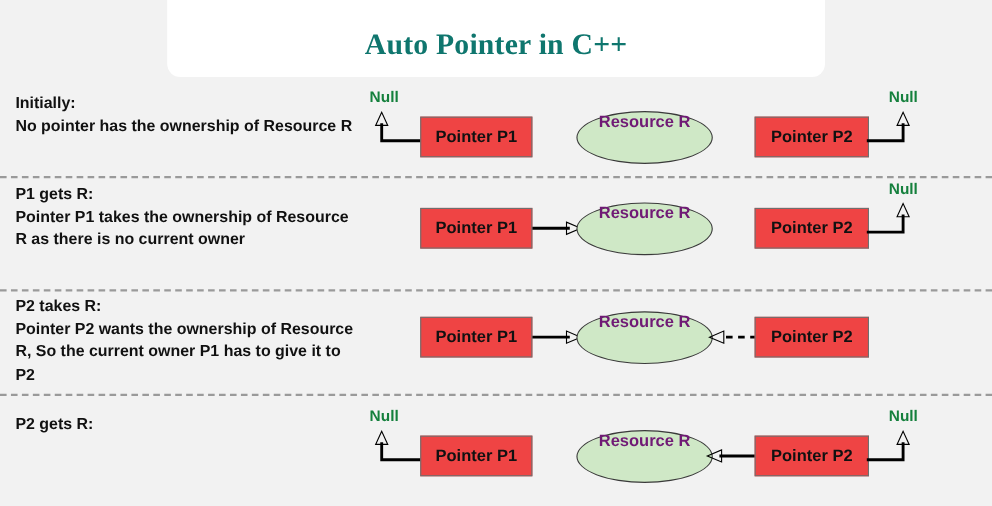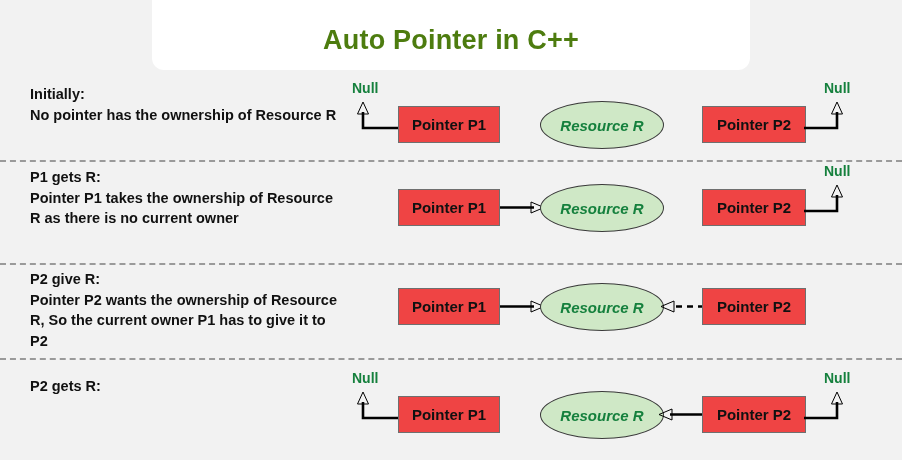--- a/index.html
+++ b/index.html
@@ -24,32 +24,32 @@
     height: 80px;
     background: #ffffff;
     border-radius: 0 0 12px 12px;
     display: flex;
     align-items: flex-end;
     justify-content: center;
     box-sizing: border-box;
     padding-bottom: 14px;
   }
   #page-title {
-    font-family: Liberation Sans, sans-serif;
+    font-family: Liberation Serif, serif;
     font-size: 27px;
     font-weight: 700;
-    color: #4d7c0f;
+    color: #0f766e;
     letter-spacing: 0.2px;
     white-space: nowrap;
   }
 
   
   .row {
     position: absolute;
-    left: 16px;
+    left: 0;
     width: 715px;
     box-sizing: border-box;
   }
   .row-divider {
     position: absolute;
     left: 0;
     width: 902px;
     height: 0;
     border-top: 2px dashed #9a9a9a;
   }
@@ -92,27 +92,25 @@
     white-space: nowrap;
   }
 
   .ellipse {
     position: absolute;
     background: #cfe8c6;
     border: 1.6px solid #3a3a3a;
     border-radius: 50%;
     box-sizing: border-box;
     display: flex;
-    align-items: center;
     justify-content: center;
     font-size: 15px;
     font-weight: 700;
-    color: #15803d;
-    white-space: nowrap;
-    font-style: italic;
+    color: #701a75;
+    white-space: nowrap;
   }
 
   .null-label {
     position: absolute;
     font-size: 14px;
     font-weight: 700;
     color: #15803d;
     white-space: nowrap;
   }
 
@@ -194,21 +192,21 @@
     <svg class="connector" style="left:462px;top:20px;" width="70" height="40" viewBox="0 0 70 40">
       <path d="M 2 28 L 35 28 L 35 12" stroke-width="2.6"></path>
       <path d="M 35 2 L 29.5 14 L 40.5 14 Z" fill="#000000" stroke="none"></path>
     </svg>
   </div>
 </div>
 <div class="row-divider" style="top:263px;"></div>
 
 <div class="row" id="row-2" style="top:266px;height:92px;">
   <div class="desc" style="top:3px;">
-    <span class="lead">P2 give R:</span>
+    <span class="lead">P2 takes R:</span>
     <span class="body">Pointer P2 wants the ownership of Resource R, So the current owner P1 has to give it to P2</span>
   </div>
 
   <div class="diagram">
     <div class="nodebox" style="left:58px;top:22px;width:102px;height:37px;">
       <span>Pointer P1</span>
     </div>
 
     <svg class="connector" style="left:160px;top:32px;" width="46" height="20" viewBox="0 0 46 20">
       <line x1="0" y1="8.5" x2="34" y2="8.5" stroke-width="2.6"></line>

